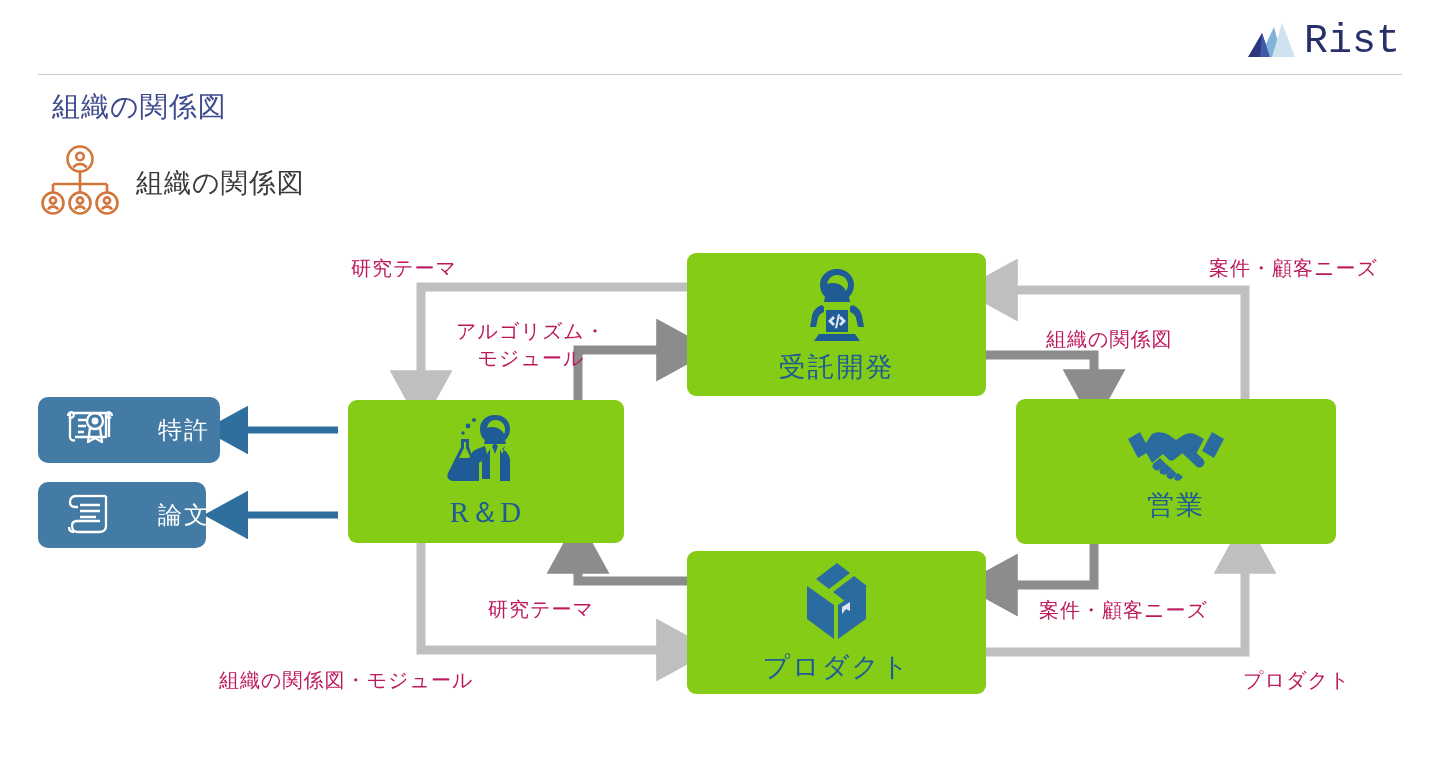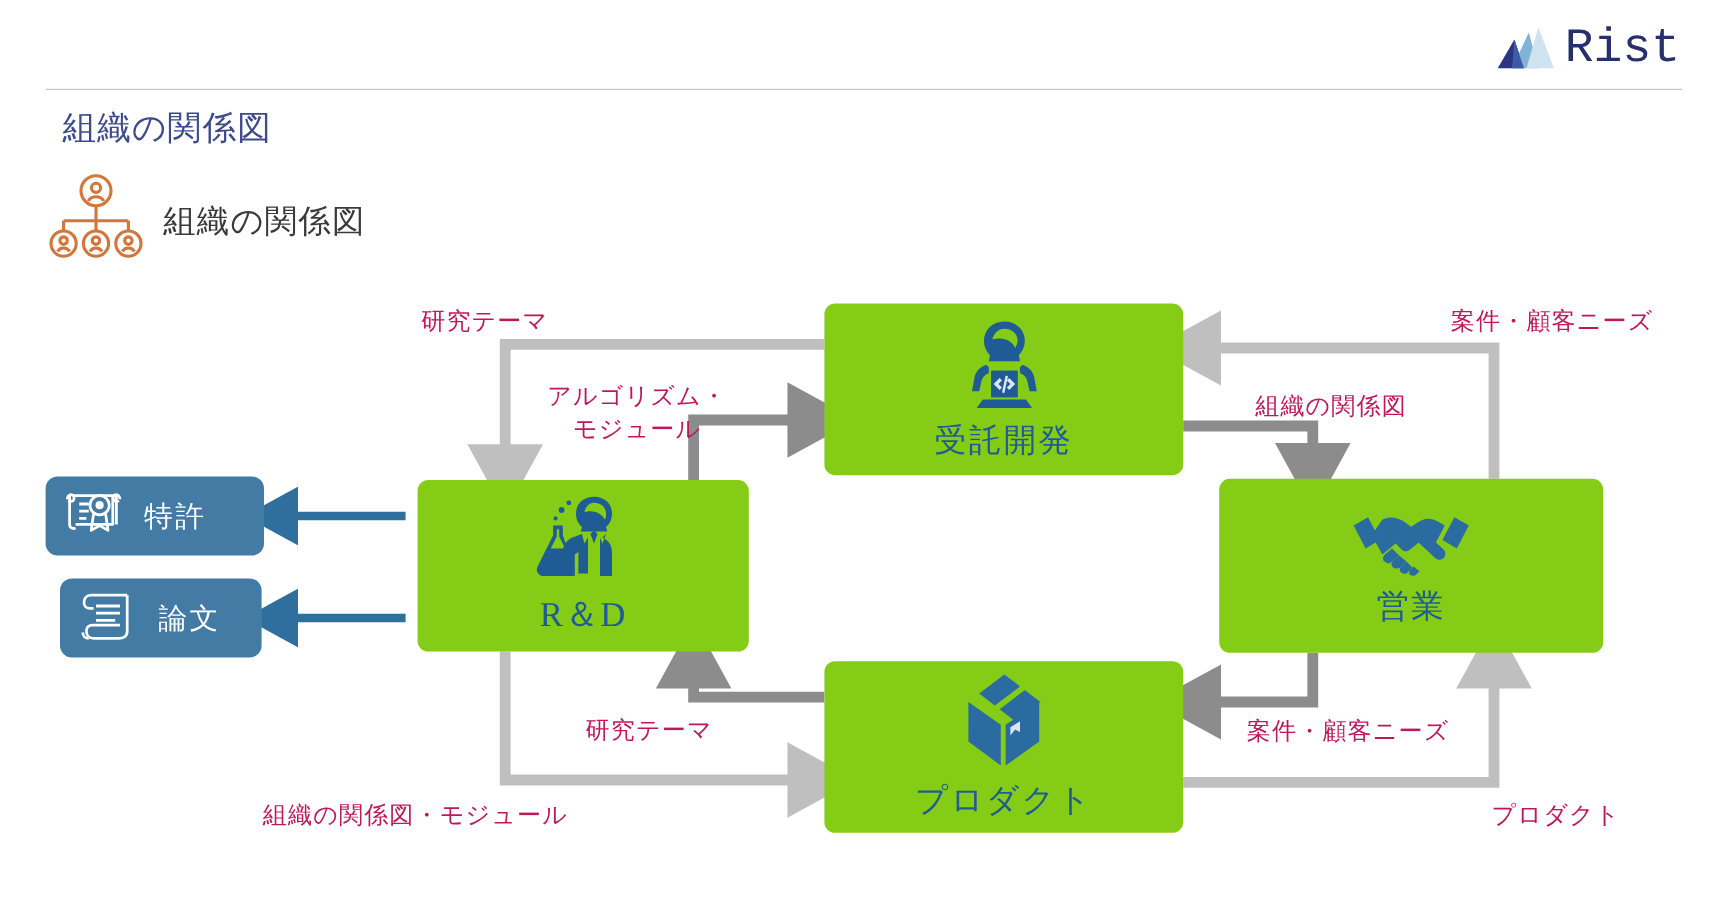--- a/index.html
+++ b/index.html
@@ -116,32 +116,32 @@
   #node-sales   { left: 1016px; top: 399px; width: 320px; height: 145px; }
   #node-product { left: 687px; top: 551px; width: 299px; height: 143px; }
 
   
   .outbox {
     position: absolute;
     background: #437ba4;
     border-radius: 10px;
     display: flex;
     align-items: center;
-    gap: 8px;
-    padding-left: 12px;
+    gap: 34px;
+    padding-left: 24px;
   }
   .outbox-label {
     font-size: 24px;
     color: #ffffff;
     font-family: "Liberation Serif", "DejaVu Serif", serif;
     letter-spacing: 2px;
     white-space: nowrap;
   }
   #box-patent { left: 38px; top: 397px; width: 182px; height: 66px; }
-  #box-paper  { left: 38px; top: 482px; width: 168px; height: 66px; margin-left: 12px; }
+  #box-paper  { left: 38px; top: 482px; width: 168px; height: 66px; }
 
   
   .edge-label {
     position: absolute;
     font-size: 20px;
     color: #be185d;
     font-family: "Liberation Serif", "DejaVu Serif", serif;
     letter-spacing: 1px;
     white-space: pre;
     line-height: 1.35;

